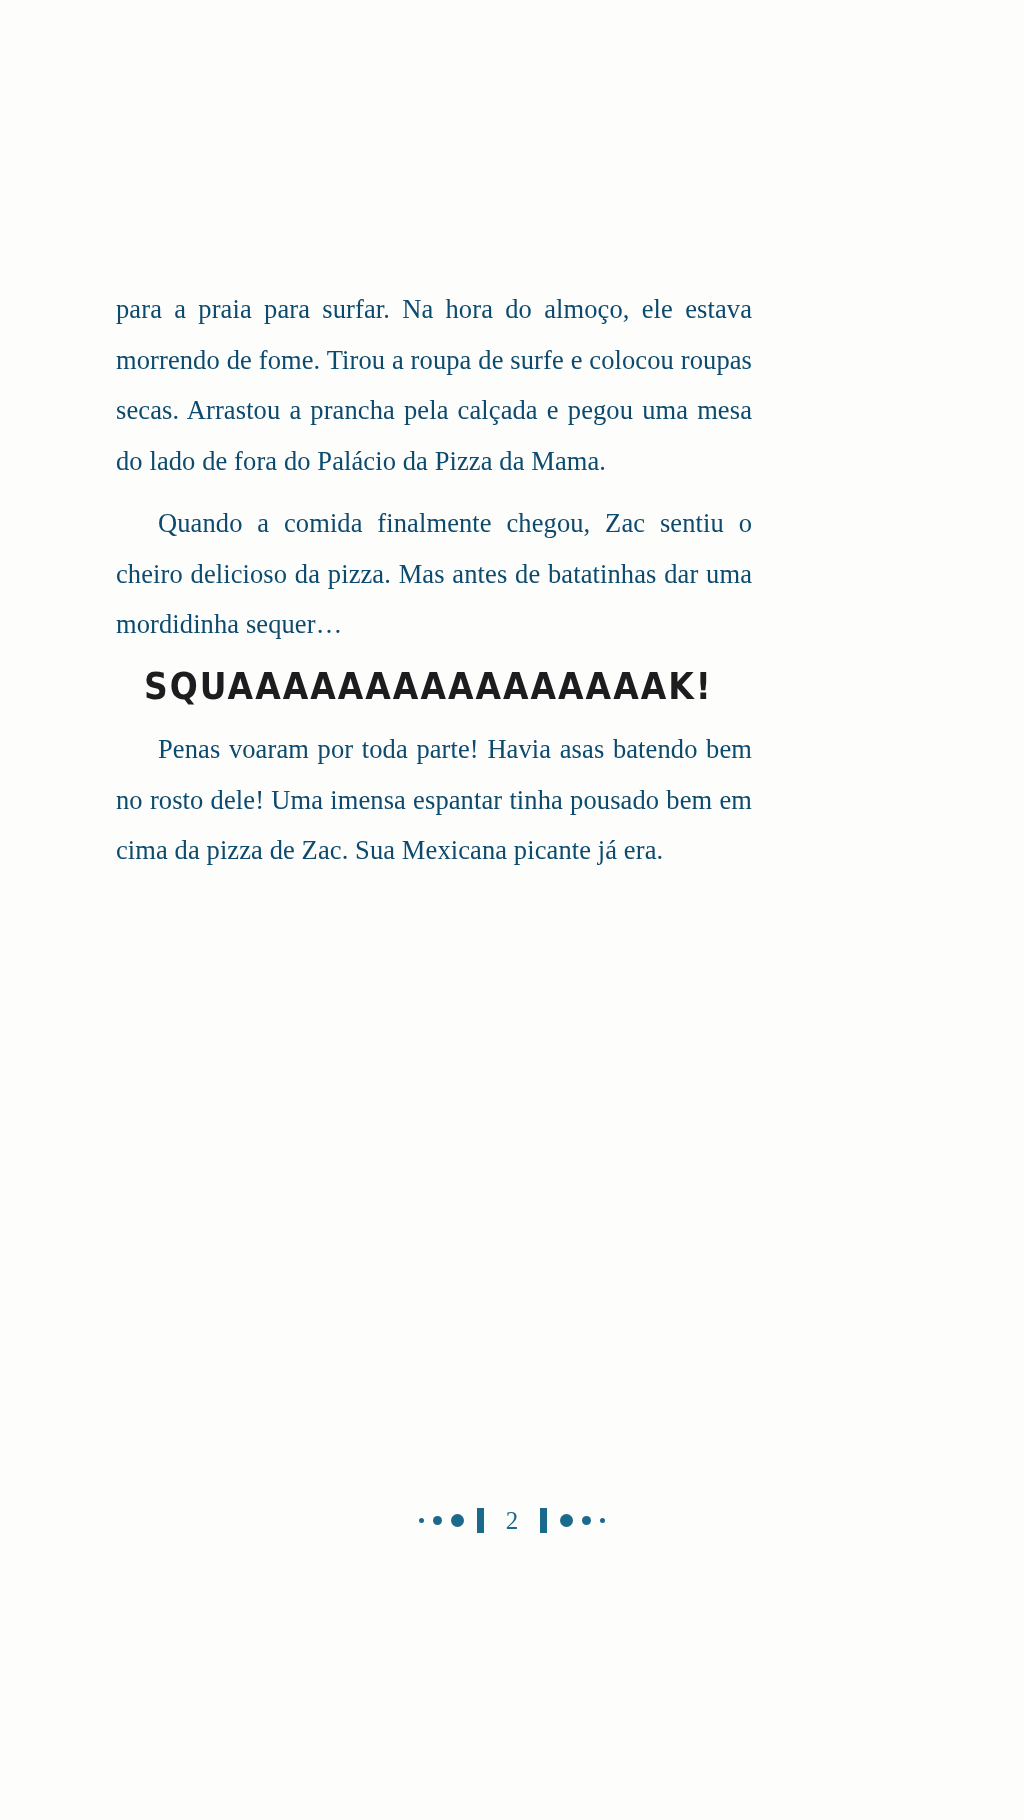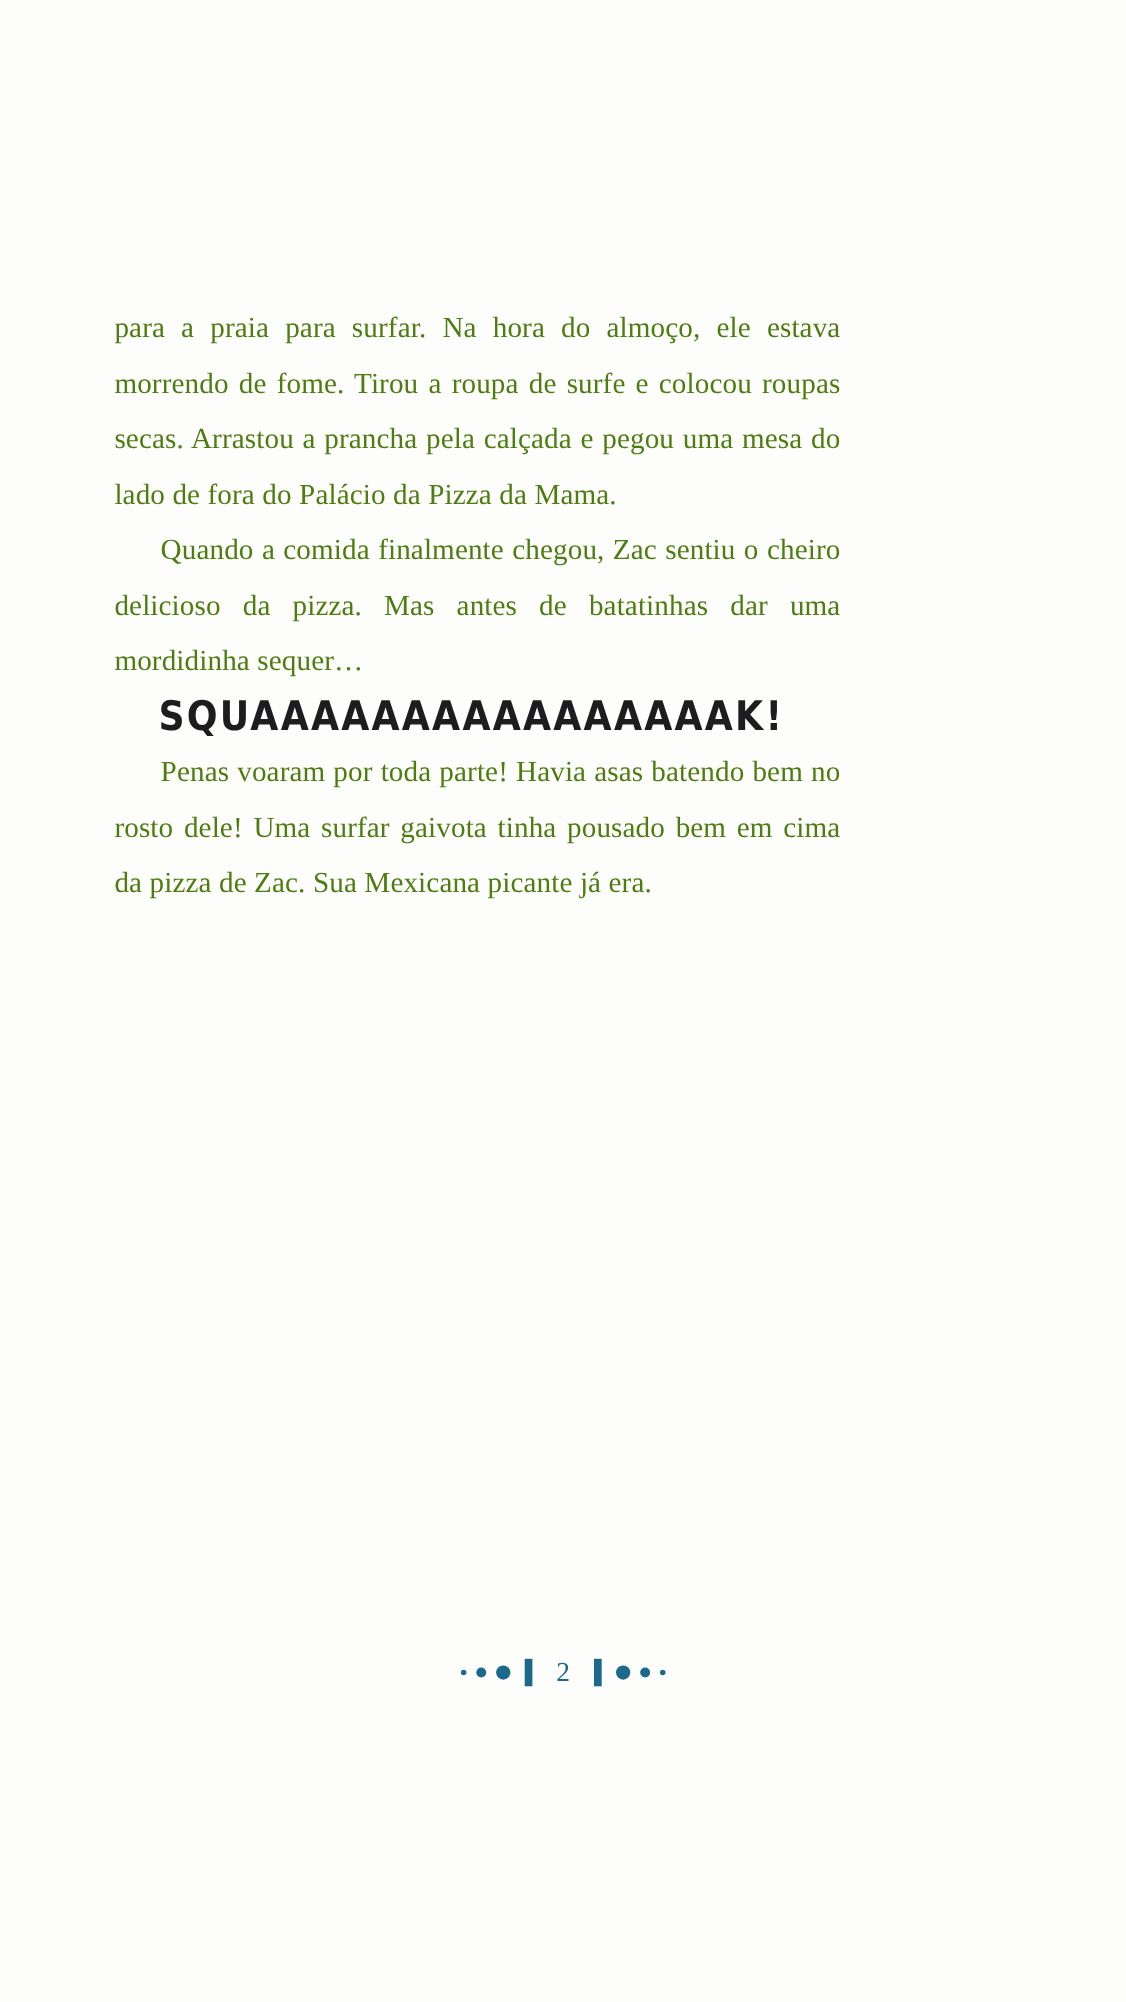--- a/index.html
+++ b/index.html
@@ -22,24 +22,24 @@
   }
 
   .text-column {
     position: absolute;
     left: 104px;
     top: 272px;
     width: 660px;
   }
 
   p.body-par {
-    margin: 0;
+    margin: 12px;
     font-size: 26.5px;
     line-height: 50.5px;
-    color: #4d7c0f;
+    color: #0c4a6e;
     text-align: justify;
     text-justify: inter-word;
     letter-spacing: 0.1px;
     hyphens: manual;
   }
 
   p.body-par.indent {
     text-indent: 42px;
   }
 
@@ -107,21 +107,21 @@
 <div class="page">
 
   <div class="text-column">
 
     <p class="body-par">para a praia para surfar. Na hora do almoço, ele estava morrendo de fome. Tirou a roupa de surfe e colocou roupas secas. Arrastou a prancha pela calçada e pegou uma mesa do lado de fora do Palácio da Pizza da Mama.</p>
 
     <p class="body-par indent">Quando a comida finalmente chegou, Zac sentiu o cheiro delicioso da pizza. Mas antes de batatinhas dar uma mordidinha sequer…</p>
 
     <p class="shout">SQUAAAAAAAAAAAAAAAAK!</p>
 
-    <p class="body-par indent">Penas voaram por toda parte! Havia asas batendo bem no rosto dele! Uma surfar gaivota tinha pousado bem em cima da pizza de Zac. Sua Mexicana picante já era.</p>
+    <p class="body-par indent">Penas voaram por toda parte! Havia asas batendo bem no rosto dele! Uma imensa espantar tinha pousado bem em cima da pizza de Zac. Sua Mexicana picante já era.</p>
 
 
   </div>
 
   <div class="footer">
 
     <span class="orn left">
       <span class="dot d1"></span>
       <span class="dot d2"></span>
       <span class="dot d3"></span>

